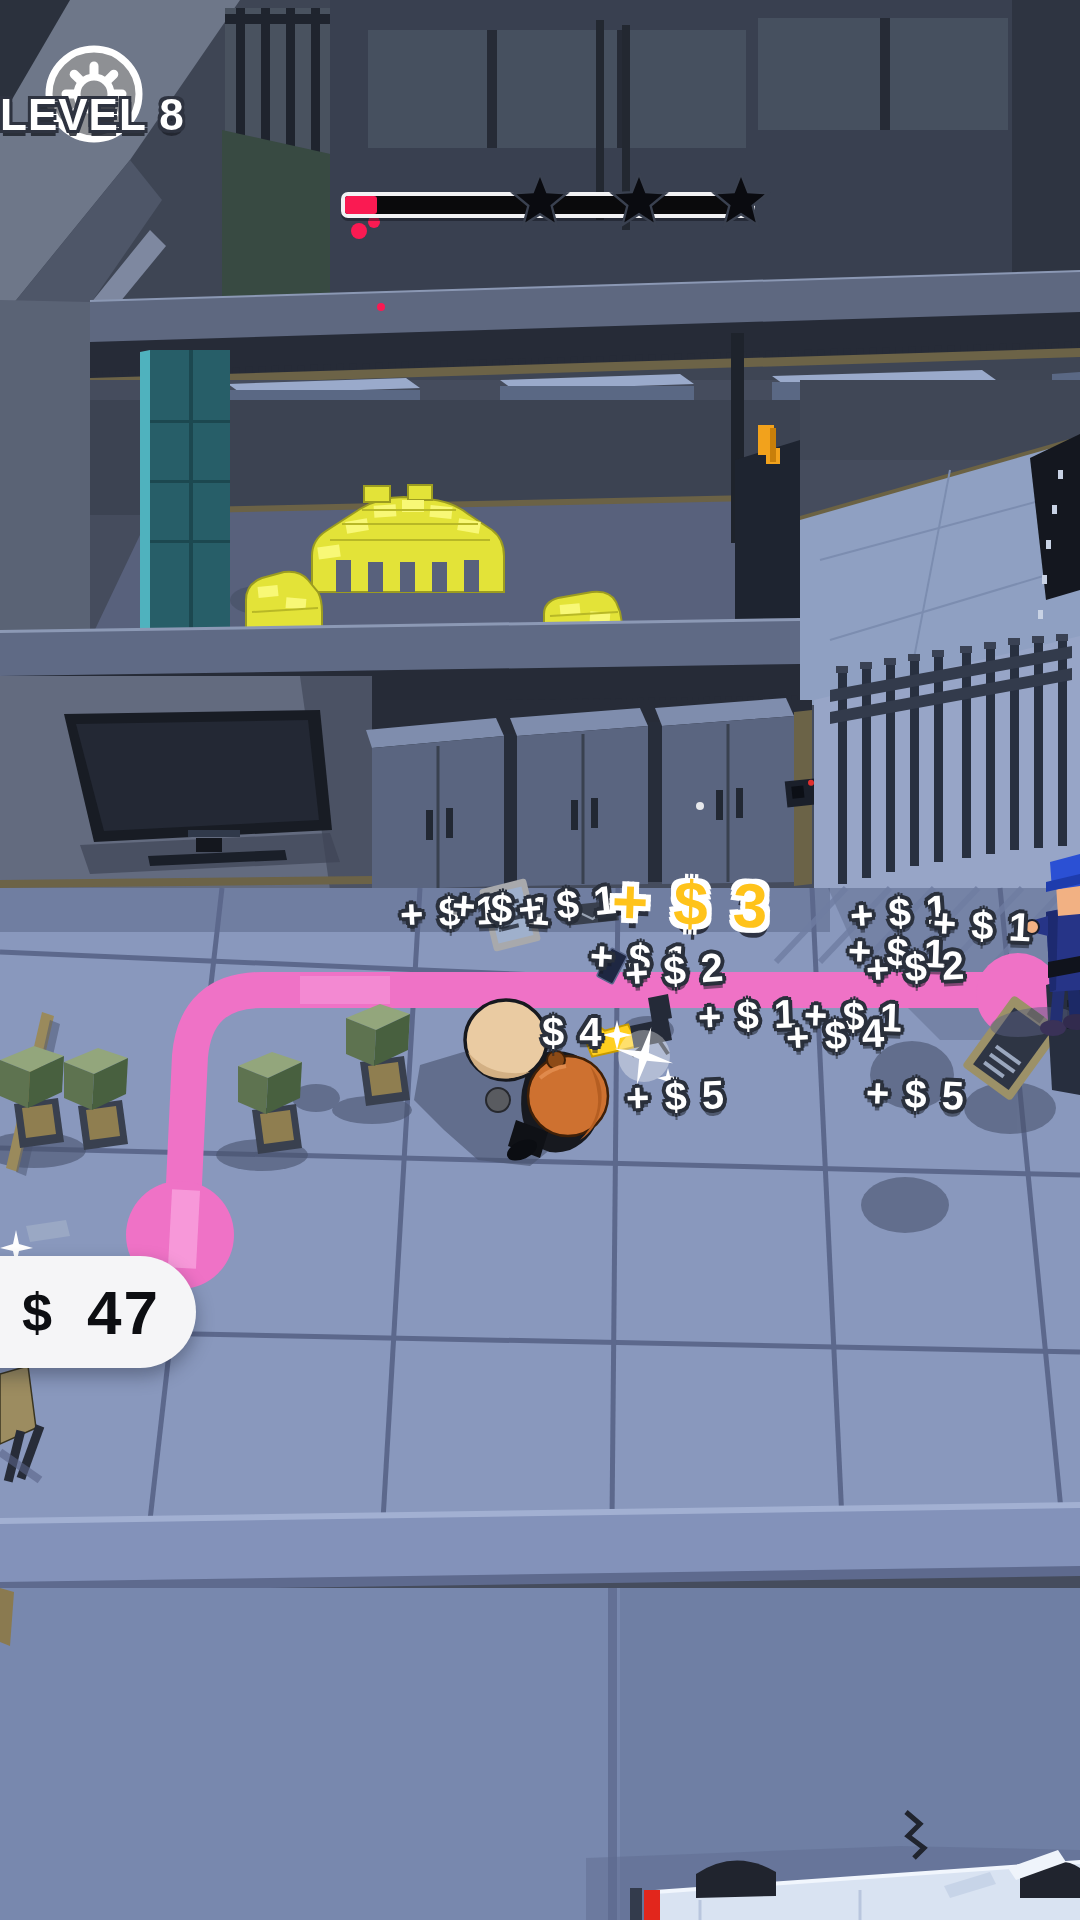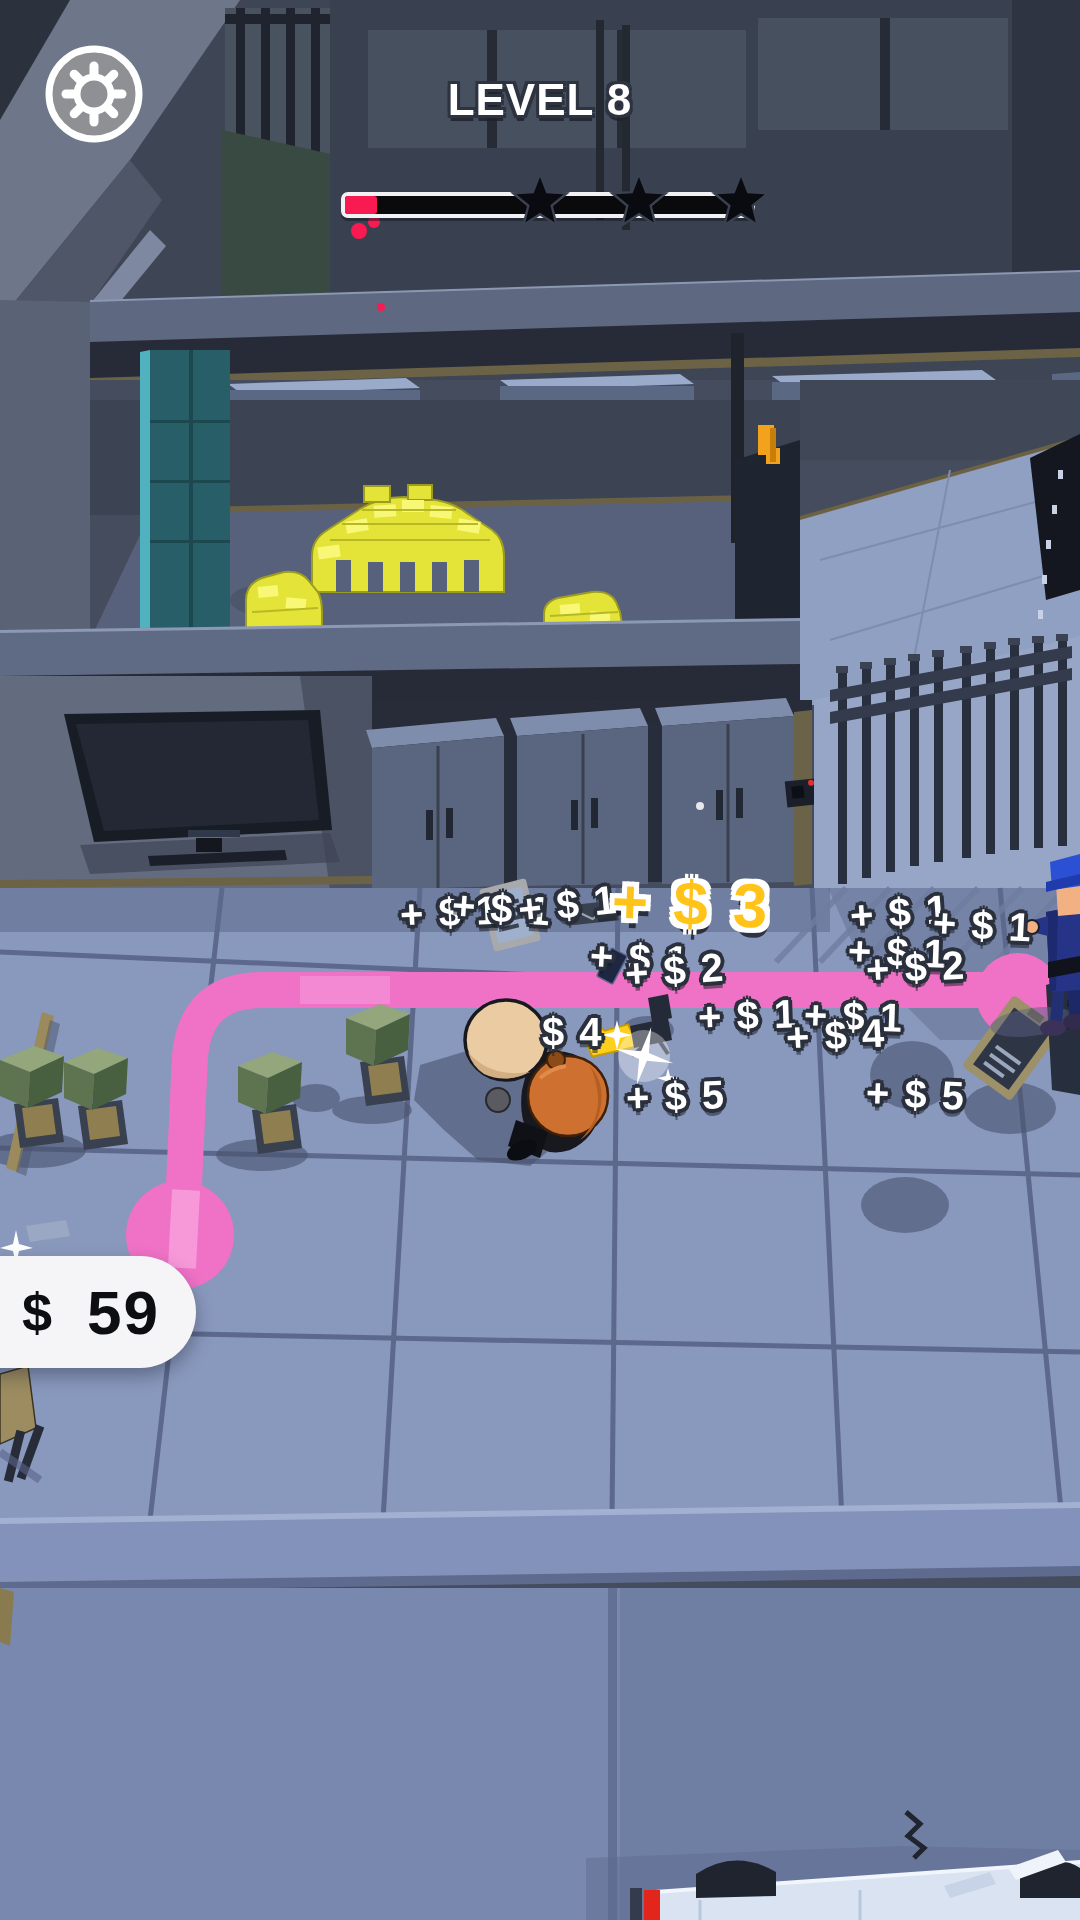--- a/index.html
+++ b/index.html
@@ -4,21 +4,21 @@
 <style>
   html,body{margin:0;padding:0;}
   body{width:1080px;height:1920px;position:relative;overflow:hidden;
        background:#454C5D;font-family:"Liberation Sans","DejaVu Sans",sans-serif;}
   #stage{position:absolute;inset:0;width:1080px;height:1920px;}
   #scene{position:absolute;left:0;top:0;z-index:1;}
 
   
   .hud{position:absolute;z-index:30;}
   #settings-btn{left:44px;top:44px;width:100px;height:100px;cursor:pointer;}
-  #level-title{left:0;right:0;top:75px;text-align:center;
+  #level-title{left:0;right:0;top:90px;
     font-size:44px;font-weight:bold;color:#FFFFFF;letter-spacing:1px;
     text-shadow:-3px -3px 0 #2E3340,3px -3px 0 #2E3340,-3px 3px 0 #2E3340,
                  3px 3px 0 #2E3340,0 6px 0 rgba(30,34,44,.85);}
   #progress-wrap{left:341px;top:170px;width:414px;height:80px;}
   #progress-bar{position:absolute;left:0;top:22px;width:406px;height:18px;
     background:#0A0A0C;border:4px solid #F2F2F4;border-radius:7px;
     box-shadow:0 3px 0 rgba(15,18,26,.45);}
   #progress-fill{position:absolute;left:0;top:0;height:100%;width:8%;
     background:#FA1A52;border-radius:3px;}
   .star{position:absolute;top:0;width:64px;height:64px;transform:translateX(-50%);}
@@ -520,16 +520,16 @@
   <svg class="star s2" viewBox="0 0 64 68">
     <path d="M32,4 L39.6,23.5 L60.5,24.7 L44.4,38 L49.6,58.3 L32,47 L14.4,58.3 L19.6,38 L3.5,24.7 L24.4,23.5 Z" fill="#0A0B10" stroke="#3A4150" stroke-width="2.5"></path>
   </svg>
   <svg class="star s3" viewBox="0 0 64 68">
     <path d="M32,4 L39.6,23.5 L60.5,24.7 L44.4,38 L49.6,58.3 L32,47 L14.4,58.3 L19.6,38 L3.5,24.7 L24.4,23.5 Z" fill="#0A0B10" stroke="#3A4150" stroke-width="2.5"></path>
   </svg>
 </div>
 
 <div class="hud" id="money-pill">
   <span class="cur">$</span>
-  <span class="amt">59</span>
+  <span class="amt">47</span>
 </div>
 
 </div>
 
 </body></html>

